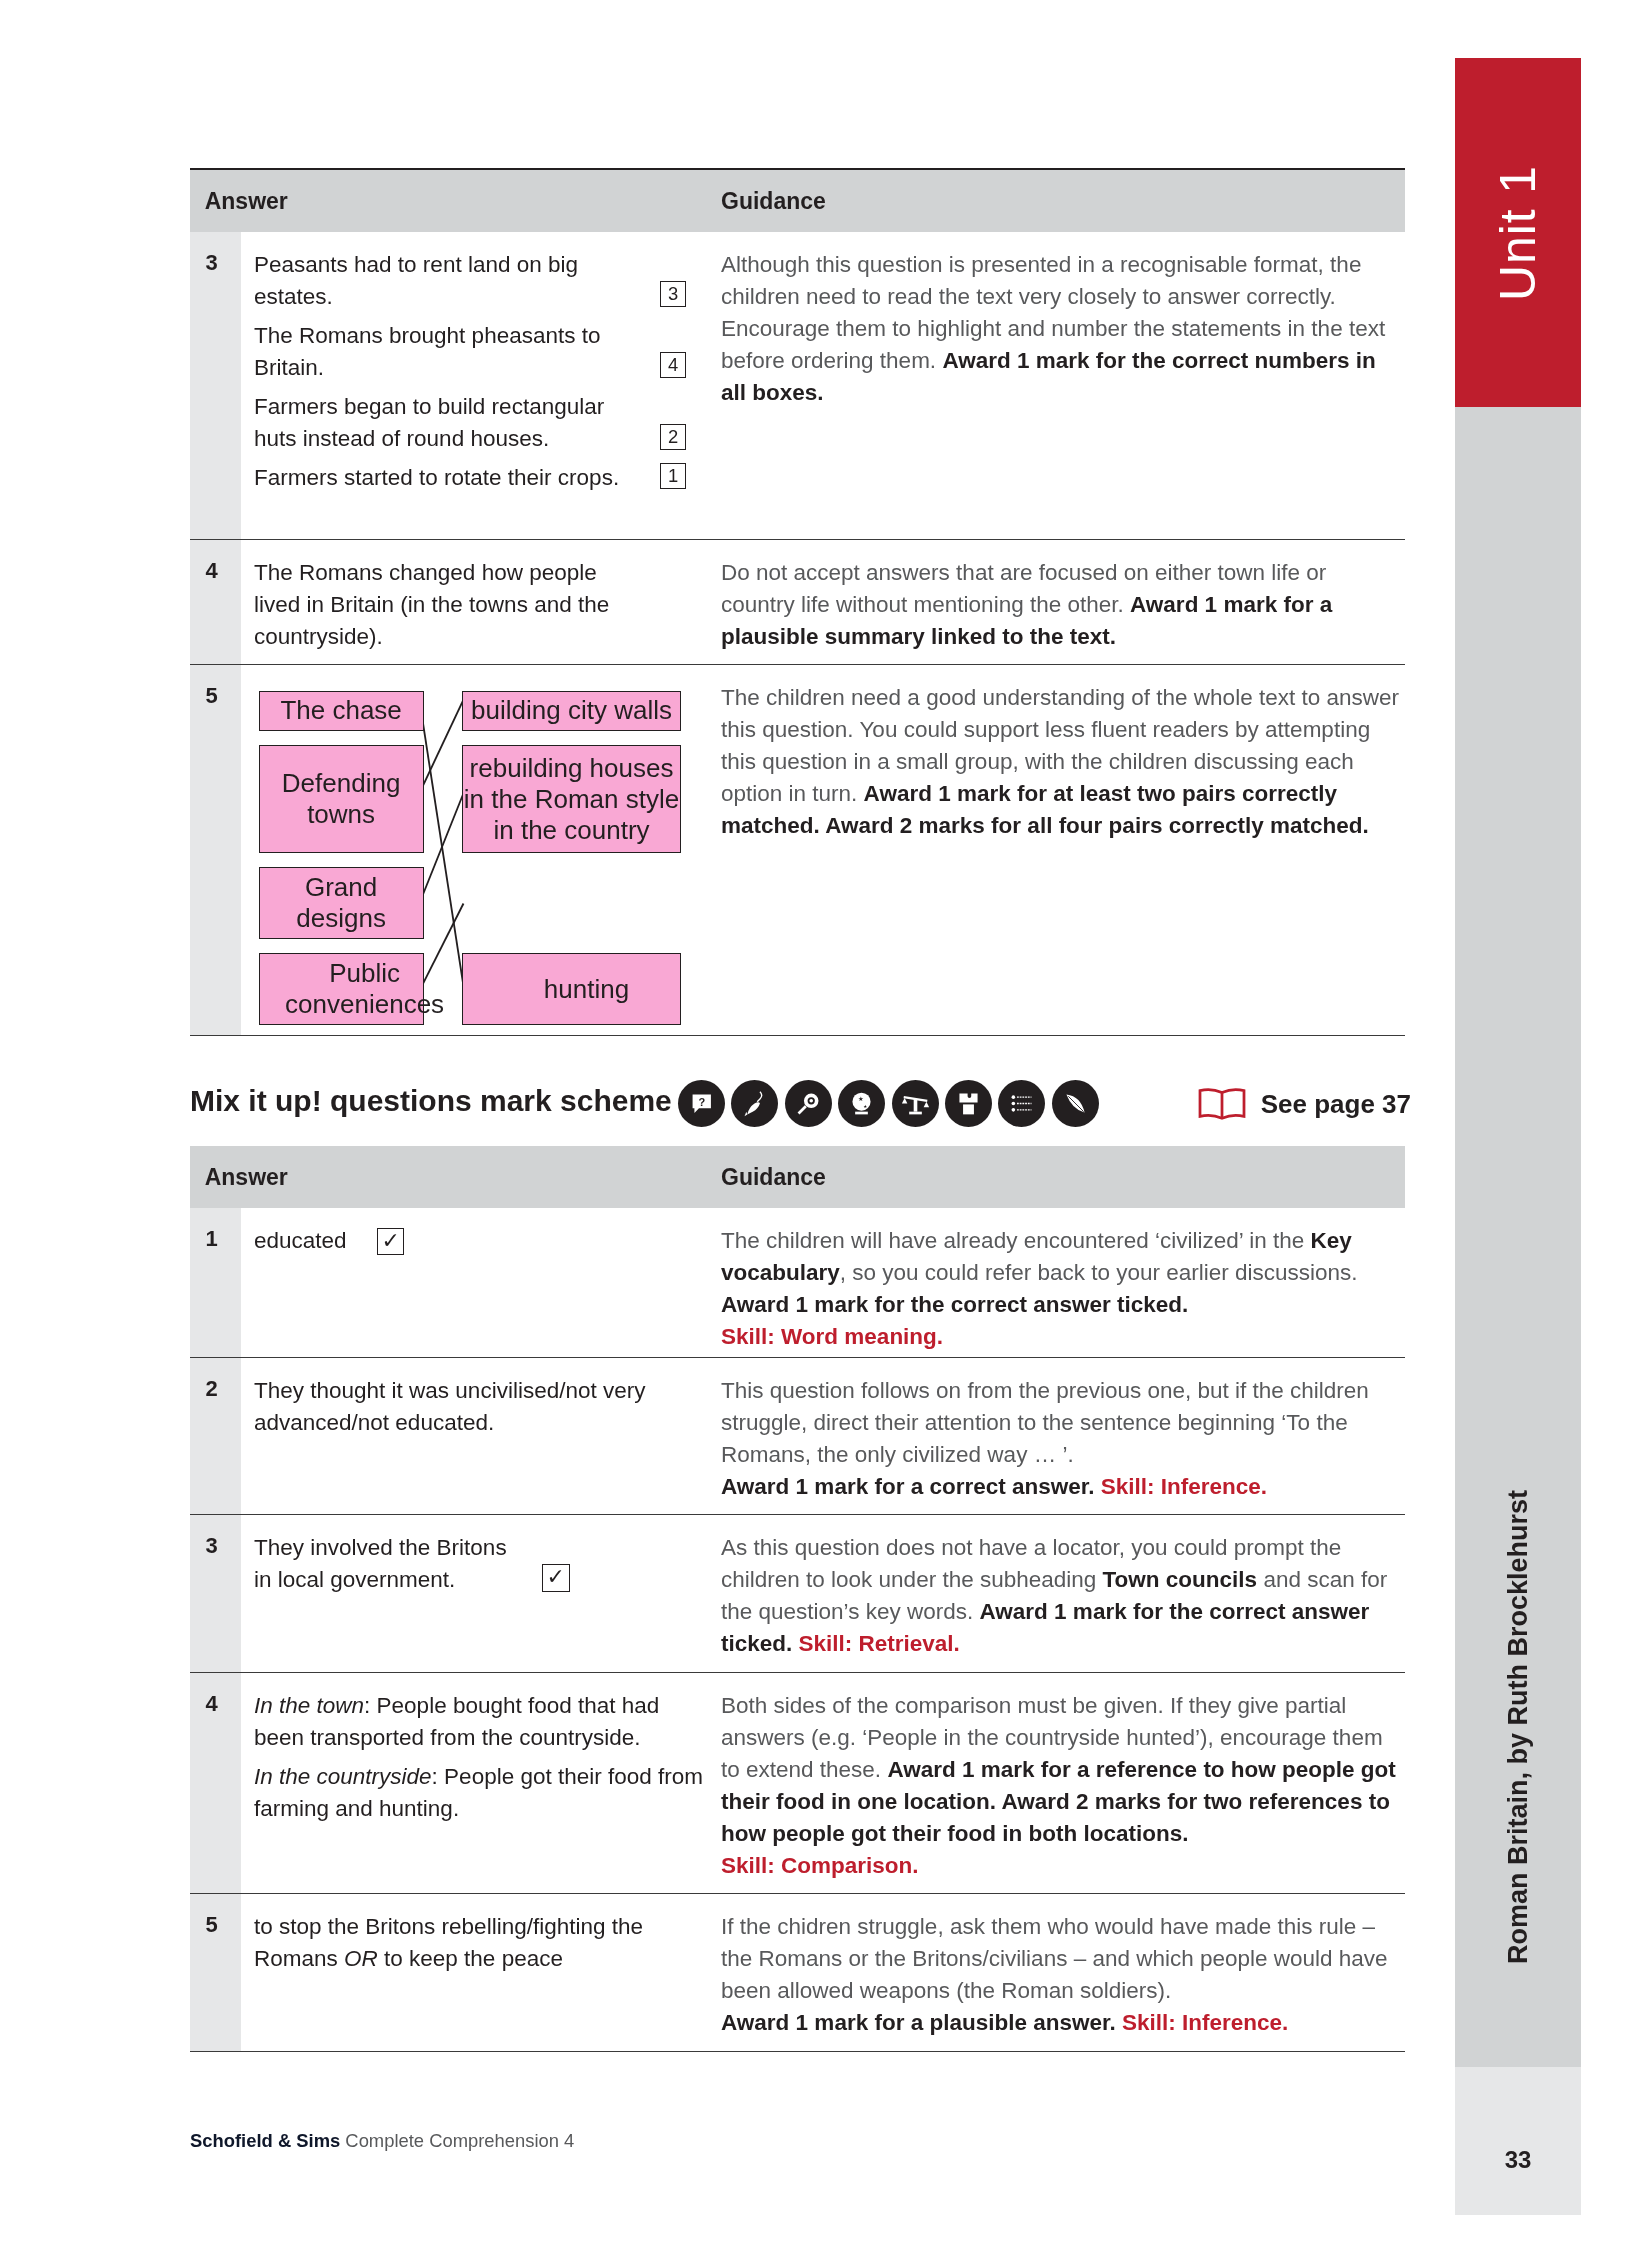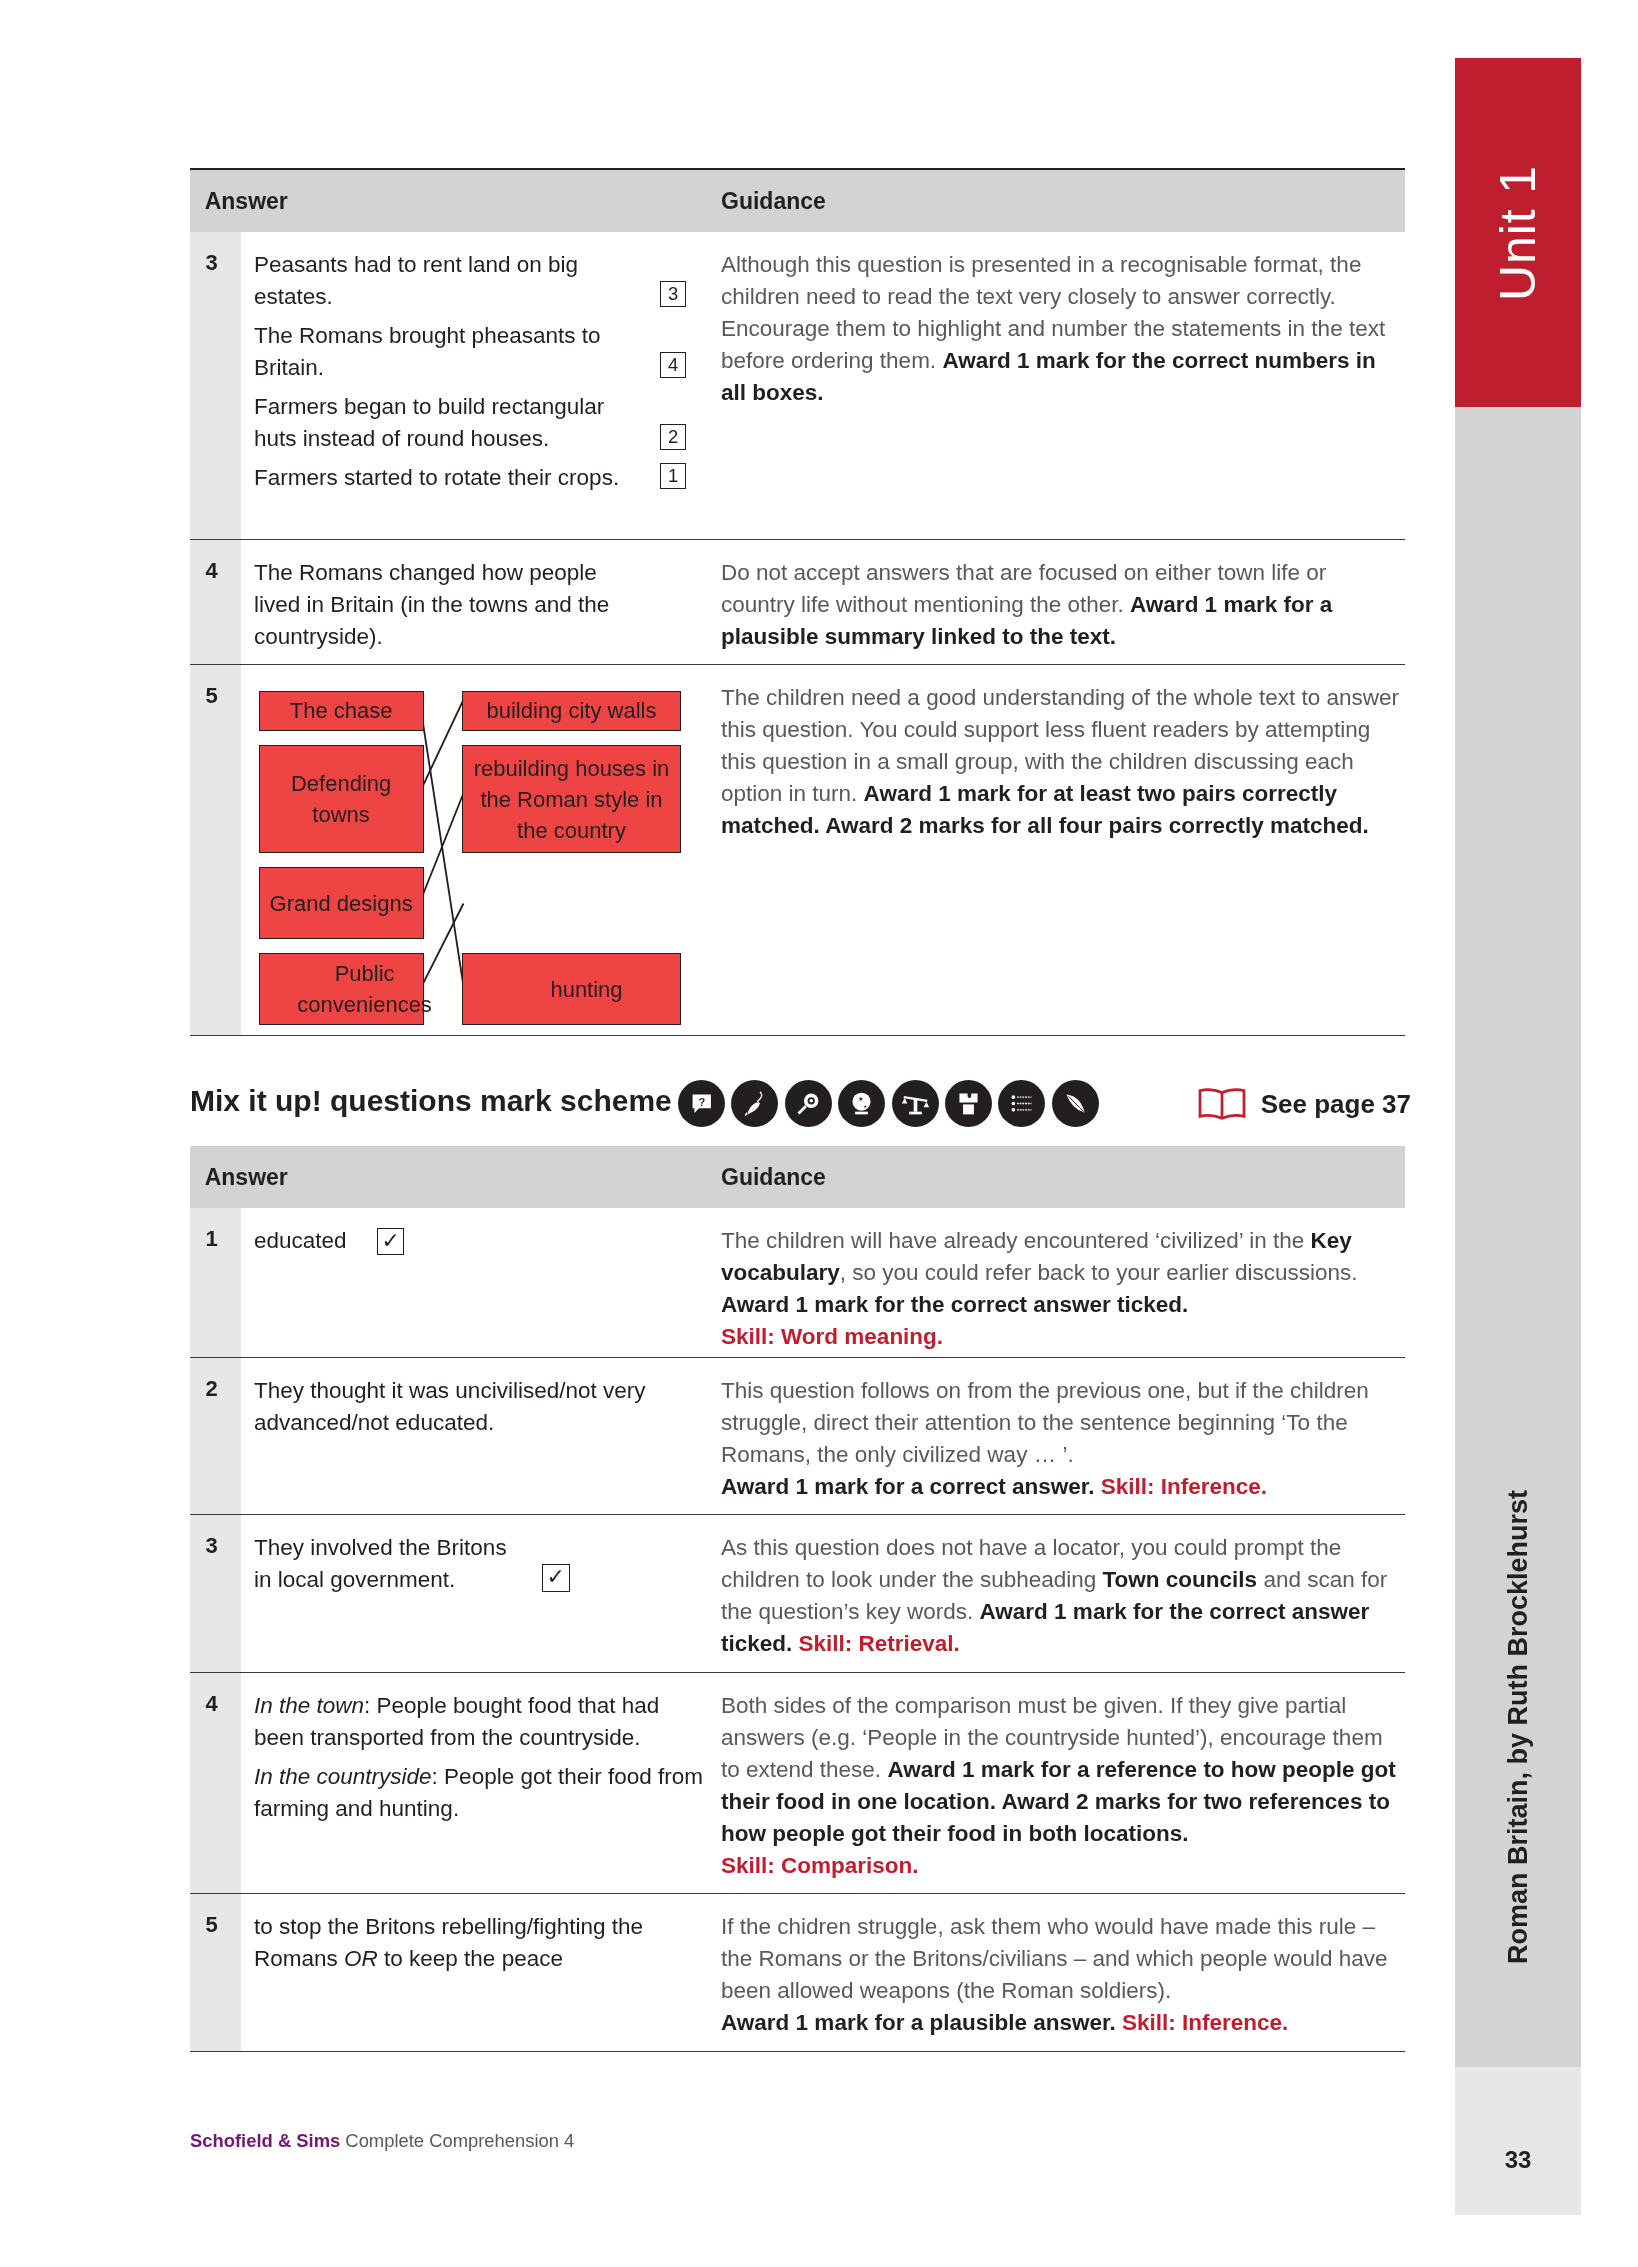--- a/index.html
+++ b/index.html
@@ -26,33 +26,33 @@
   .row .guid { position: absolute; left: 531px; top: 16.5px; width: 680px; font-size: 22.5px; line-height: 32px; color: #58595b; }
   .guid b, .guid .strong { color: #231f20; font-weight: bold; }
   .guid .skill { color: #be1e2d; font-weight: bold; }
   .guid .kw { color: #231f20; font-weight: bold; }
 
   .ordered-item { position: relative; width: 432px; margin-bottom: 7.3px; }
   .ordered-item .txt { width: 386px; }
   .ordered-item .box { position: absolute; right: 0; bottom: 5.5px; width: 26px; height: 26px; border: 1.4px solid #231f20; font-size: 18.4px; text-align: center; line-height: 23px; }
 
   .match { position: absolute; left: 64px; top: 18.4px; width: 441px; height: 340px; }
-  .mbox { position: absolute; border: 1.8px solid #231f20; background: #ef4444; font-size: 22px; line-height: 31px; text-align: center; display: flex; align-items: center; justify-content: center; }
+  .mbox { position: absolute; border: 1.8px solid #231f20; background: #f9a8d4; font-size: 26px; line-height: 31px; text-align: center; display: flex; align-items: center; justify-content: center; }
   .match svg { position: absolute; left: 0; top: 0; }
 
   .section-title { position: absolute; left: 190px; top: 1084px; font-size: 30px; font-weight: bold; }
   .icons { position: absolute; left: 678px; top: 1080px; height: 48px; display: flex; gap: 6.4px; }
   .icon-circle { width: 47px; height: 47px; border-radius: 50%; background: #231f20; display: flex; align-items: center; justify-content: center; }
   .see-page { position: absolute; left: 1198px; top: 1087px; display: flex; align-items: flex-end; gap: 14.7px; font-size: 26px; font-weight: bold; }
 
   .t2 { top: 1146px; }
   .tick { display: inline-block; width: 27.5px; height: 27.5px; border: 1.8px solid #231f20; text-align: center; line-height: 24px; font-size: 22px; vertical-align: middle; }
 
   .footer { position: absolute; left: 190px; top: 2130px; font-size: 18.4px; color: #58595b; }
-  .footer b { color: #701a75; }
+  .footer b { color: #0f172a; }
 </style>
 </head>
 <body>
 
 <div class="side-tab-red">
   <div class="vtext">Unit 1</div>
 </div>
 <div class="side-strip-grey">
   <div class="vtext">Roman Britain, by Ruth Brocklehurst</div>
 </div>

